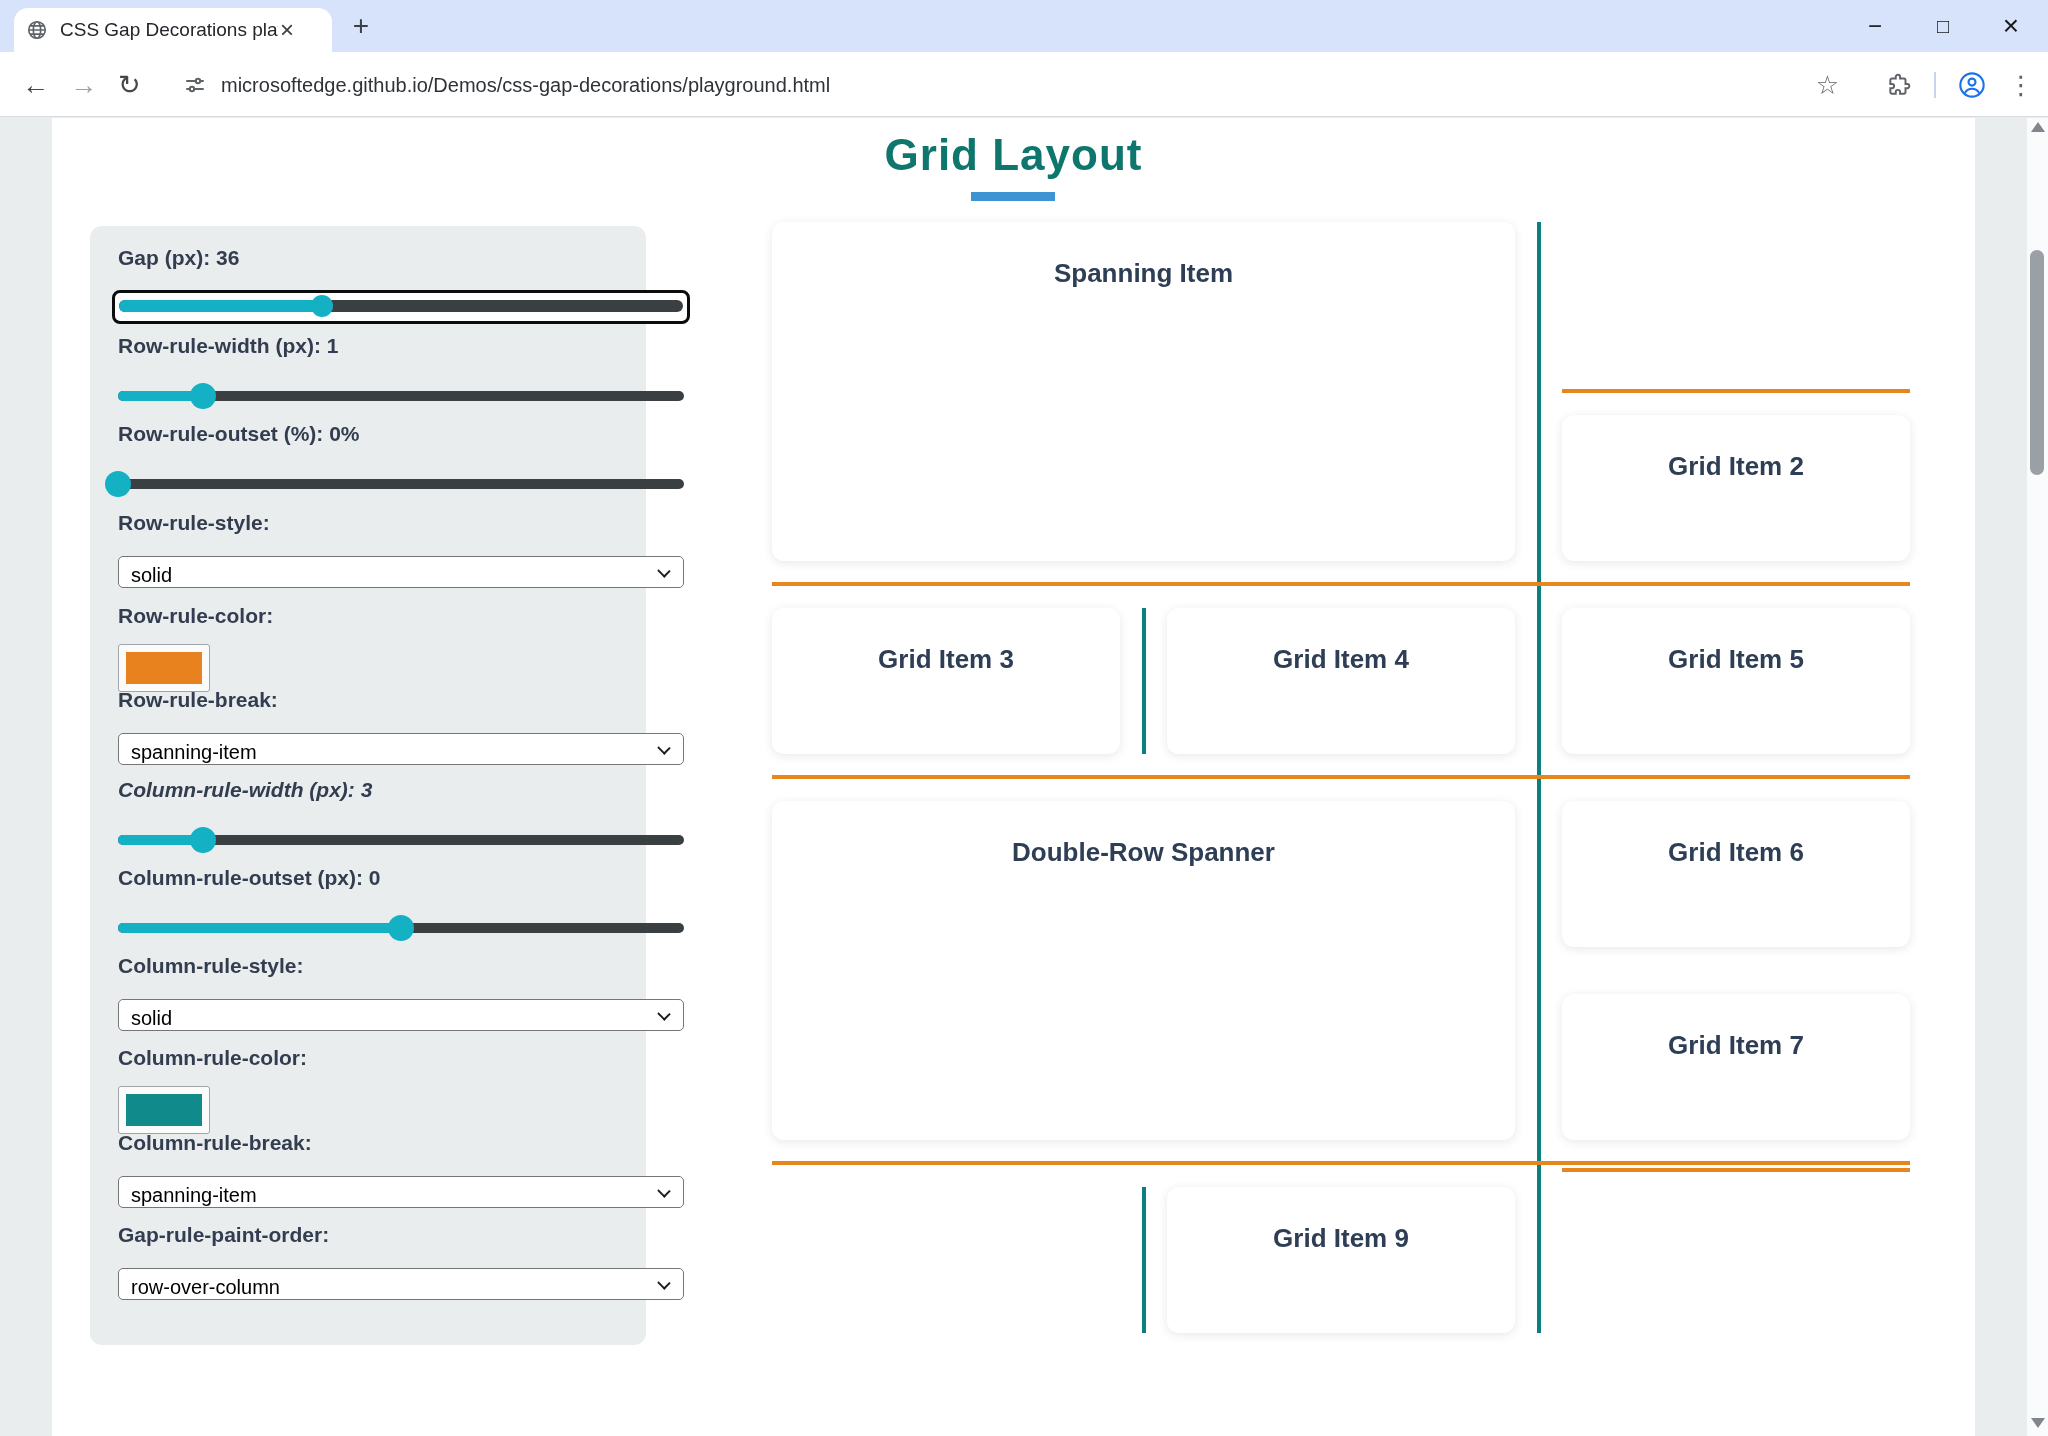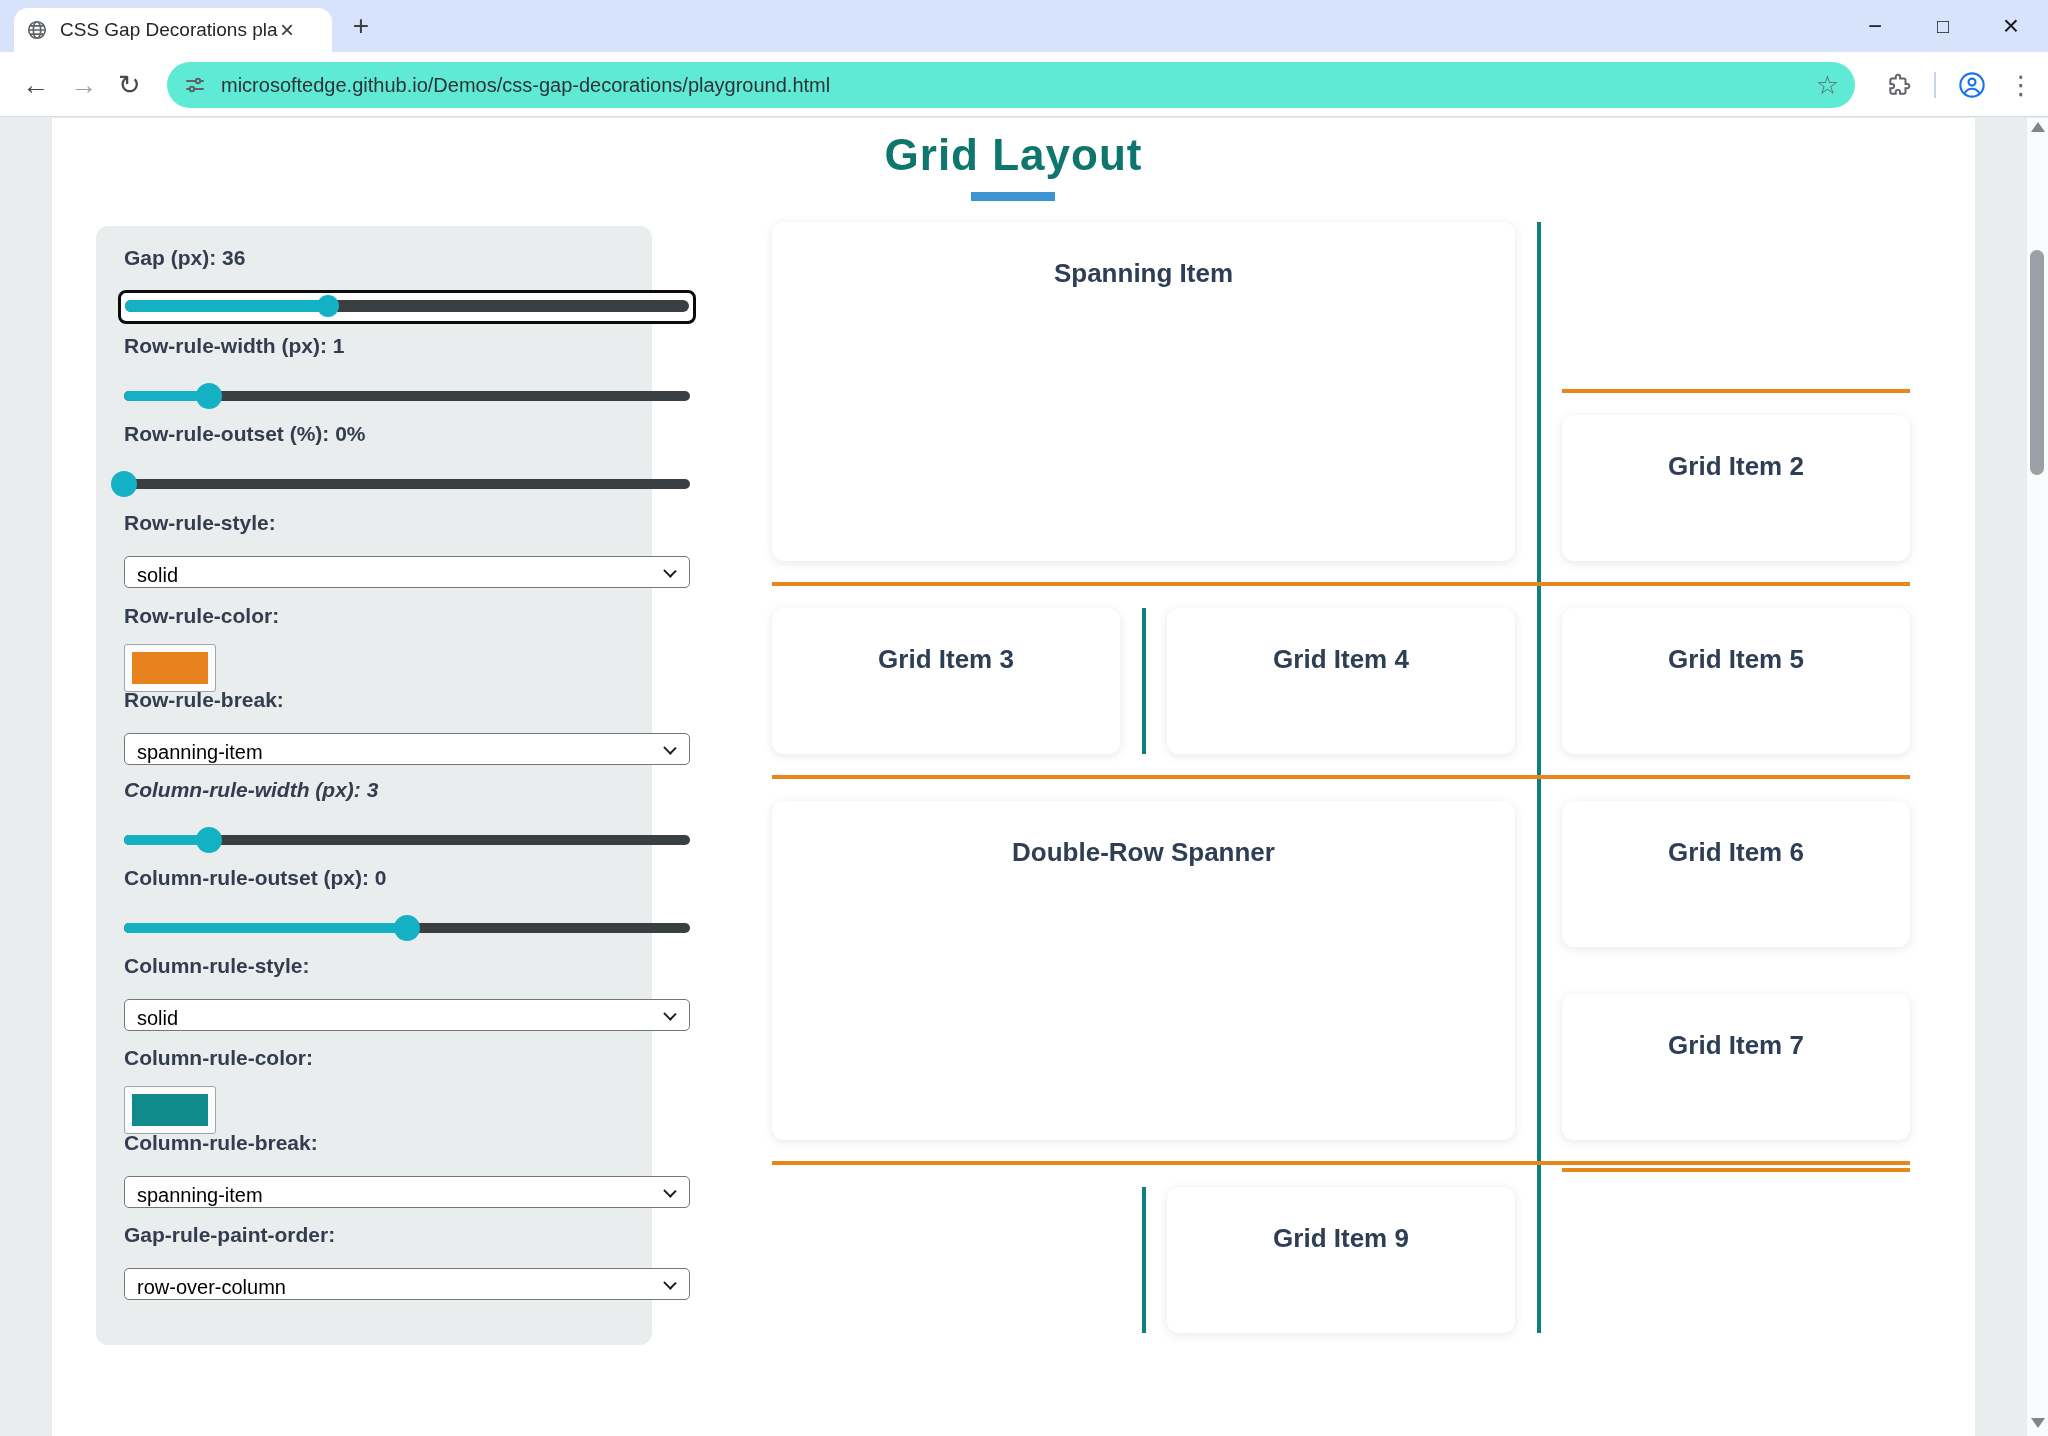--- a/index.html
+++ b/index.html
@@ -17,21 +17,21 @@
   .newtab { position:absolute; left:346px; top:12px; width:30px; height:30px; font-size:28px; color:#3c4043;
             text-align:center; line-height:28px; }
   .wincontrols { position:absolute; right:0; top:0; height:52px; display:flex; align-items:center; gap:42px; padding-right:24px; }
   .winbtn { font-size:24px; color:#17181a; width:26px; text-align:center; line-height:1; }
   .winbtn.sq { font-size:20px; }
   .winbtn.cl { font-size:28px; }
 
   .toolbar { position:absolute; left:0; top:52px; width:2048px; height:65px; background:#ffffff; border-bottom:1px solid #d8dbdf; }
   .navbtn { position:absolute; top:70px; font-size:27px; color:#45484b; line-height:30px; }
   .navbtn.fwd { color:#9aa0a6; }
-  .omnibox { position:absolute; left:167px; top:62px; width:1688px; height:46px; background:#5eead4; border-radius:23px;
+  .omnibox { position:absolute; left:167px; top:62px; width:1688px; height:46px; background:#ffffff; border-radius:23px;
              display:flex; align-items:center; padding:0 16px; }
   .tune-icon { width:24px; height:24px; flex:0 0 24px; }
   .url { font-size:20px; color:#2f3338; margin-left:14px; white-space:nowrap; overflow:hidden; flex:1 1 auto; }
   .star { font-size:26px; color:#5f6368; flex:0 0 auto; margin-left:8px; }
   .toolbar-right { position:absolute; right:14px; top:64px; display:flex; align-items:center; gap:22px; height:42px; }
   .tb-sep { width:2px; height:26px; background:#c7d4ec; }
   .dots { font-size:26px; color:#5f6368; letter-spacing:0; }
 
   
   .main { position:absolute; left:52px; top:118px; width:1923px; height:1318px; background:#ffffff; }
@@ -40,21 +40,21 @@
       border-left:7px solid transparent; border-right:7px solid transparent; border-bottom:10px solid #80868b; }
   .scroll-arrow-down { position:absolute; left:2031px; top:1418px; width:0; height:0;
       border-left:7px solid transparent; border-right:7px solid transparent; border-top:10px solid #80868b; }
   .scroll-thumb { position:absolute; left:2030px; top:250px; width:14px; height:225px; background:#9aa0a6; border-radius:7px; }
 
   .page-title { position:absolute; left:52px; top:130px; width:1923px; text-align:center;
                 font-size:44px; font-weight:700; letter-spacing:1px; }
   .title-underline { position:absolute; left:971px; top:192px; width:84px; height:9px; }
 
   
-  .panel { position:absolute; left:96px; top:226px; width:556px; height:1119px; background:#e9edee; border-radius:12px; }
+  .panel { position:absolute; left:90px; top:226px; width:556px; height:1119px; background:#e9edee; border-radius:12px; }
   .ctl-label { position:absolute; left:28px; font-size:21px; font-weight:700; color:#333d4f; white-space:nowrap; }
 
   .slider { position:absolute; left:28px; width:566px; height:28px; }
   .slider .track { position:absolute; left:0; right:0; top:9px; height:10px; background:#3a3f42; border-radius:6px; }
   .slider .fill  { position:absolute; left:0; top:9px; height:10px; border-radius:6px 0 0 6px; }
   .slider .thumb { position:absolute; top:1px; width:26px; height:26px; border-radius:50%; transform:translateX(-50%); }
 
   .slider-focus { position:absolute; left:22px; width:578px; height:34px; border:3px solid #0c0c0c; border-radius:8px;
                   background:#ffffff; padding:4px 4px; }
   .slider-focus .inner { position:relative; width:100%; height:100%; }

